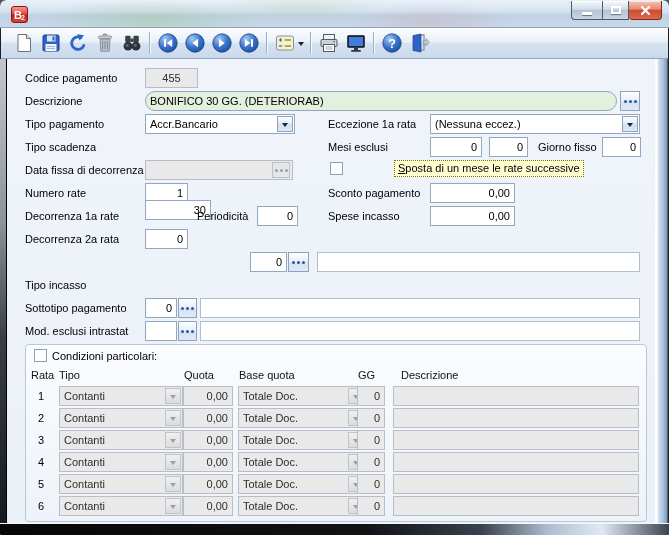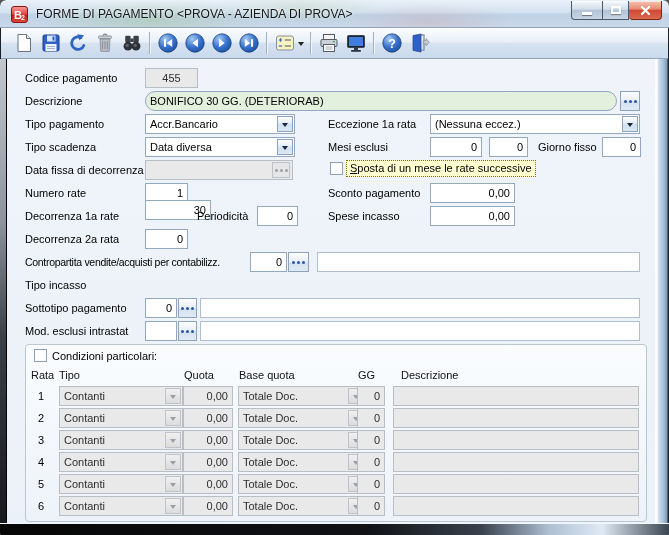--- a/index.html
+++ b/index.html
@@ -94,21 +94,21 @@
     position:absolute;height:20px;width:20px;border:1px solid #8ea3bb;
     background:linear-gradient(180deg,#fdfeff 0%,#e7eef7 50%,#d5e2f0 55%,#e0eaf5 100%);
     display:flex;align-items:center;justify-content:center;
   }
   .dots i{width:3px;height:3px;border-radius:50%;background:#2d55a8;margin:0 1px;}
   .dots.dis{background:#e6e6e6;border-color:#bcc2ca;}
   .dots.dis i{background:#9aa0a8;}
   .cb{position:absolute;width:13px;height:13px;background:#fff;border:1px solid #8ca0b8;}
   .ylabel{
     position:absolute;background:#ffffd2;border:1px dotted #7d6f06;
-    font-size:11px;line-height:15px;padding:0 3px;white-space:nowrap;
+    font-size:11px;line-height:15px;padding:0 3px;white-space:nowrap;margin-left:48px;
   }
   .ylabel::first-letter{text-decoration:underline;}
   
   .groupbox{
     position:absolute;left:25px;top:344px;width:622px;height:178px;
     border:1px solid #bcc7d4;border-radius:4px;
     background:linear-gradient(180deg,#fafcfe 0%,#eef3f9 100%);
     box-shadow:0 1px 0 #fff inset;
   }
   .gb-title{position:absolute;left:26px;top:5px;font-size:11px;}
@@ -124,21 +124,20 @@
 </head>
 <body>
 
 <div class="window">
 
   <div class="titlebar">
     <div class="app-icon">
         <span>B</span>
         <span class="sub">2</span>
       </div>
-    <div class="win-title">FORME DI PAGAMENTO &lt;PROVA - AZIENDA DI PROVA&gt;</div>
     <div class="win-controls">
       <div class="wbtn wbtn-min">
           <span class="glyph-min"></span>
         </div>
       <div class="wbtn wbtn-max">
           <span class="glyph-max"></span>
         </div>
       <div class="wbtn wbtn-close">
         <svg width="11" height="11" viewBox="0 0 11 11">
             <path d="M2 2 L9 9 M9 2 L2 9" stroke="#fff" stroke-width="2.2" stroke-linecap="round"></path>
@@ -319,26 +318,20 @@
     </div>
   <span class="lbl" style="left:328px;top:118px">Eccezione 1a rata</span>
   <div class="fld dd" style="left:430px;top:114px;width:210px">
       <span>(Nessuna eccez.)</span>
       <span class="ddbtn">
         <i class="tri"></i>
       </span>
     </div>
 
   <span class="lbl" style="left:25px;top:141px">Tipo scadenza</span>
-  <div class="fld dd" style="left:145px;top:137px;width:150px">
-      <span>Data diversa</span>
-      <span class="ddbtn">
-        <i class="tri"></i>
-      </span>
-    </div>
   <span class="lbl" style="left:328px;top:141px">Mesi esclusi</span>
   <div class="fld num" style="left:430px;top:137px;width:52px">0</div>
   <div class="fld num" style="left:489px;top:137px;width:39px">0</div>
   <span class="lbl" style="left:538px;top:141px">Giorno fisso</span>
   <div class="fld num" style="left:602px;top:137px;width:39px">0</div>
 
   <span class="lbl" style="left:25px;top:164px">Data fissa di decorrenza</span>
   <div class="fld ro" style="left:145px;top:160px;width:148px"></div>
   <div class="dots dis" style="left:272px;top:162px;width:18px;height:16px">
       <i></i>
@@ -356,21 +349,20 @@
   <span class="lbl" style="left:25px;top:210px">Decorrenza 1a rate</span>
   <div class="fld num" style="left:145px;top:200px;width:66px">30</div>
   <span class="lbl" style="left:197px;top:210px">Periodicità</span>
   <div class="fld num" style="left:257px;top:206px;width:41px">0</div>
   <span class="lbl" style="left:328px;top:210px">Spese incasso</span>
   <div class="fld num" style="left:430px;top:206px;width:85px">0,00</div>
 
   <span class="lbl" style="left:25px;top:233px">Decorrenza 2a rata</span>
   <div class="fld num" style="left:145px;top:229px;width:43px">0</div>
 
-  <span class="lbl tight" style="left:25px;top:256px">Contropartita vendite/acquisti per contabilizz.</span>
   <div class="fld num" style="left:250px;top:252px;width:37px">0</div>
   <div class="dots" style="left:288px;top:252px;width:21px">
       <i></i>
       <i></i>
       <i></i>
     </div>
   <div class="fld plain" style="left:317px;top:252px;width:323px"></div>
 
   <span class="lbl" style="left:25px;top:279px">Tipo incasso</span>
 

